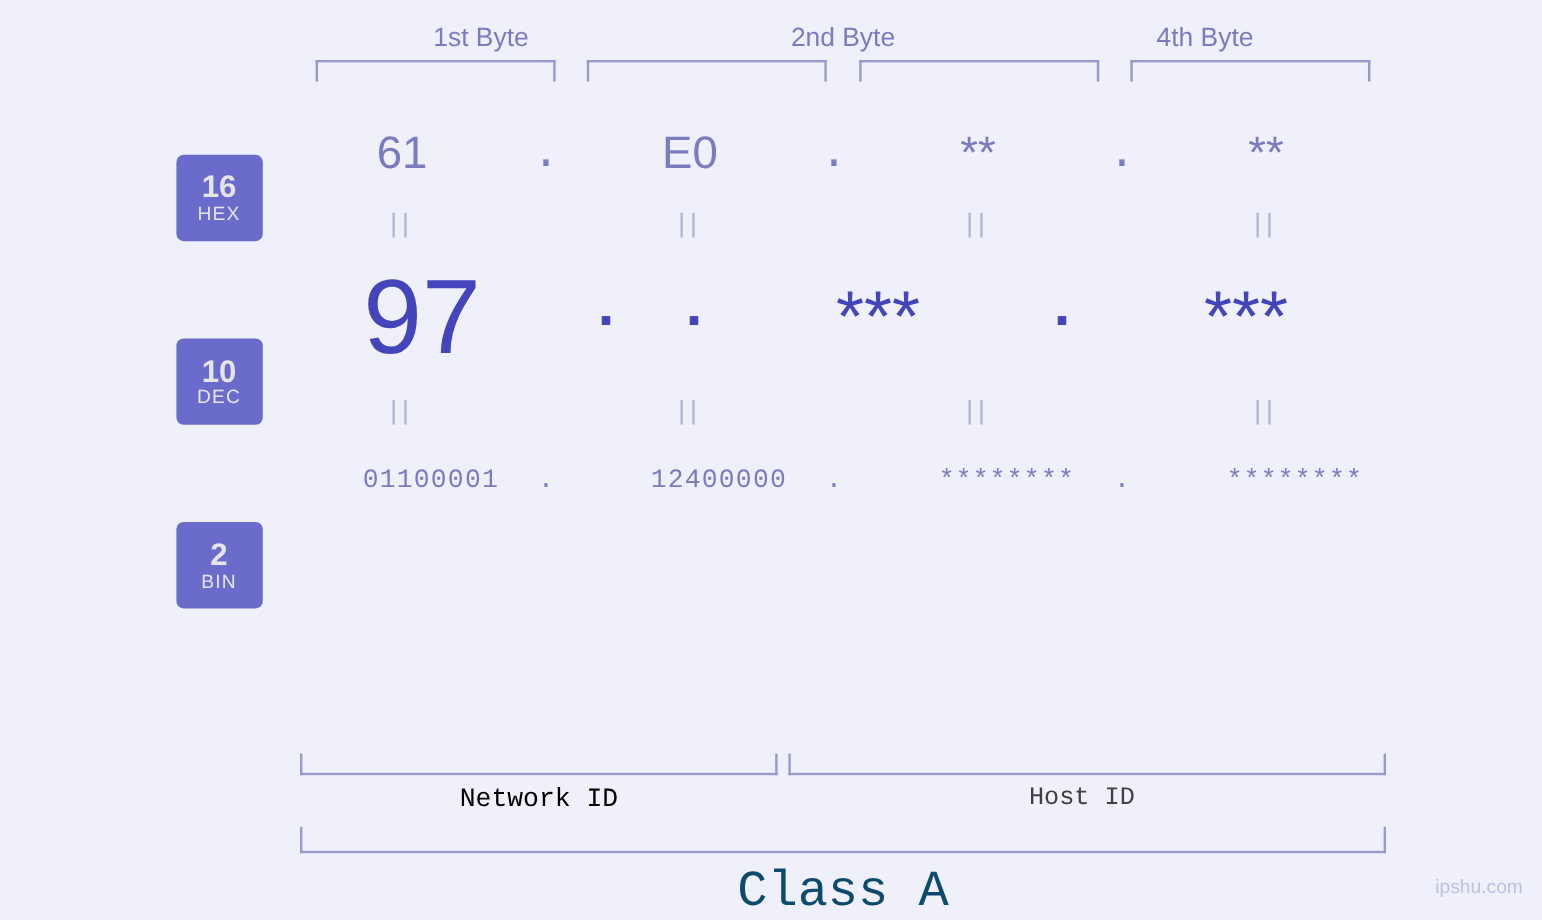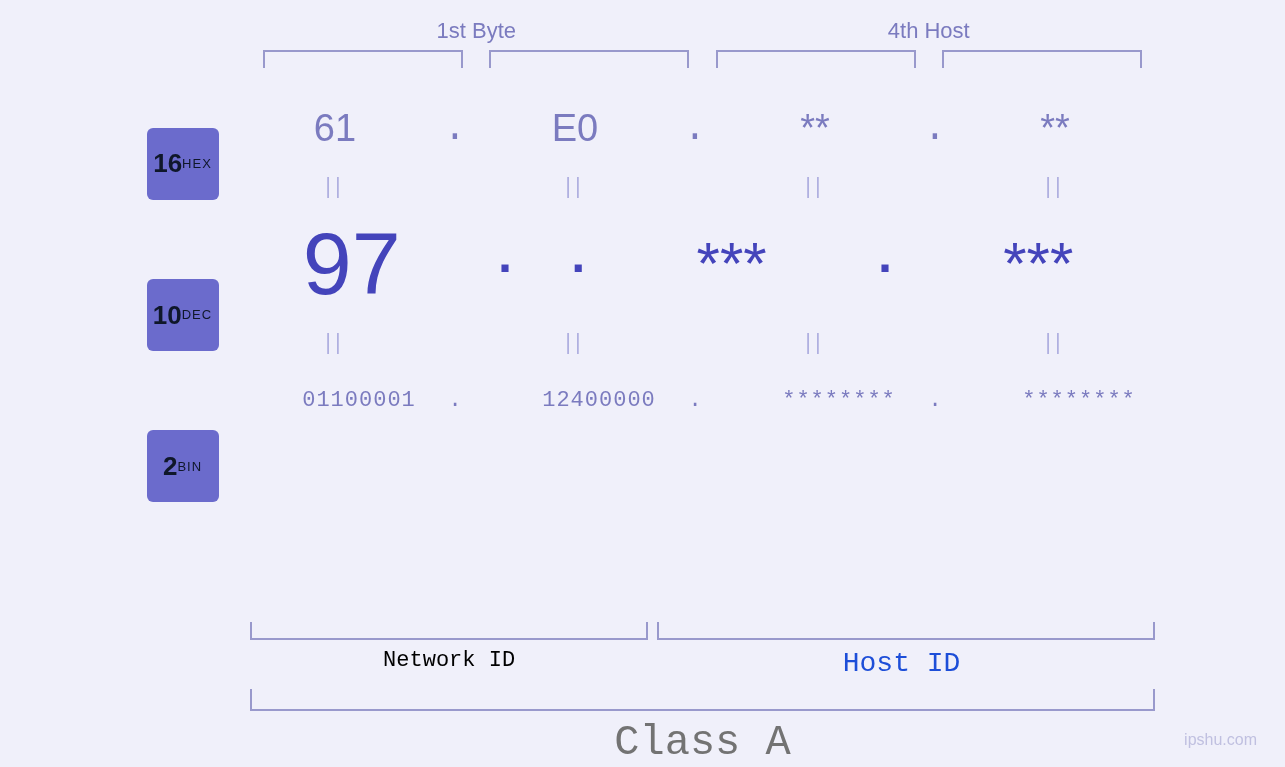--- a/index.html
+++ b/index.html
@@ -71,38 +71,39 @@
       flex-direction: column;
       justify-content: space-around;
       align-items: center;
       width: 120px;
       padding: 20px 0;
       padding-bottom: 80px;
     }
 
     .badge {
       background: #6b6bcc;
-      color: #0f172a;
+      color: #e5e5e5;
       border-radius: 6px;
       width: 72px;
       height: 72px;
       display: flex;
+      flex-direction: column;
       align-items: center;
       justify-content: center;
       font-family: Arial, sans-serif;
     }
 
     .badge-num {
       font-size: 26px;
       font-weight: bold;
       line-height: 1.1;
     }
 
     .badge-label {
-      font-size: 13px;
+      font-size: 16px;
       font-weight: normal;
       letter-spacing: 1px;
     }
 
     
     .values-area {
       flex: 1;
       display: flex;
       flex-direction: column;
     }
@@ -222,62 +223,63 @@
       width: 50%;
       text-align: center;
       color: #000000;
       font-size: 22px;
       font-family: 'Courier New', monospace;
     }
 
     .host-id-label {
       width: 50%;
       text-align: center;
-      color: #1d4ed8;
-      font-size: 28px;
+      color: #404040;
+      font-size: 21px;
       font-family: 'Courier New', monospace;
     }
 
     
     .outer-bracket {
       width: 100%;
       height: 22px;
       border-bottom: 2px solid #9999cc;
       border-left: 2px solid #9999cc;
       border-right: 2px solid #9999cc;
       margin-top: 10px;
     }
 
     .class-label {
       width: 100%;
       text-align: center;
-      color: #737373;
+      color: #0c4a6e;
       font-size: 42px;
       font-family: 'Courier New', monospace;
       margin-top: 8px;
     }
 
     
     .watermark {
       position: absolute;
       bottom: 18px;
-      right: 28px;
+      right: 16px;
       color: #c0c0e0;
       font-size: 16px;
       font-family: Arial, sans-serif;
     }
   </style>
 </head>
 <body>
 
 <div class="container">
 
   <div class="byte-headers">
     <div class="byte-label">1st Byte</div>
-    <div class="byte-label">4th Host</div>
+    <div class="byte-label">2nd Byte</div>
+    <div class="byte-label">4th Byte</div>
   </div>
 
   <div class="bracket-row">
     <div class="bracket"></div>
     <div class="bracket"></div>
     <div class="bracket"></div>
     <div class="bracket"></div>
   </div>
 
   <div class="main-area">

